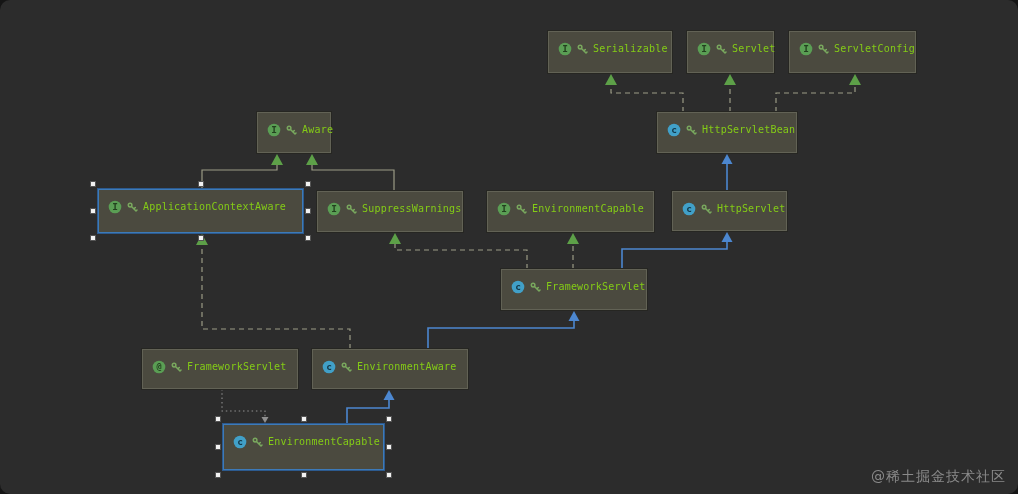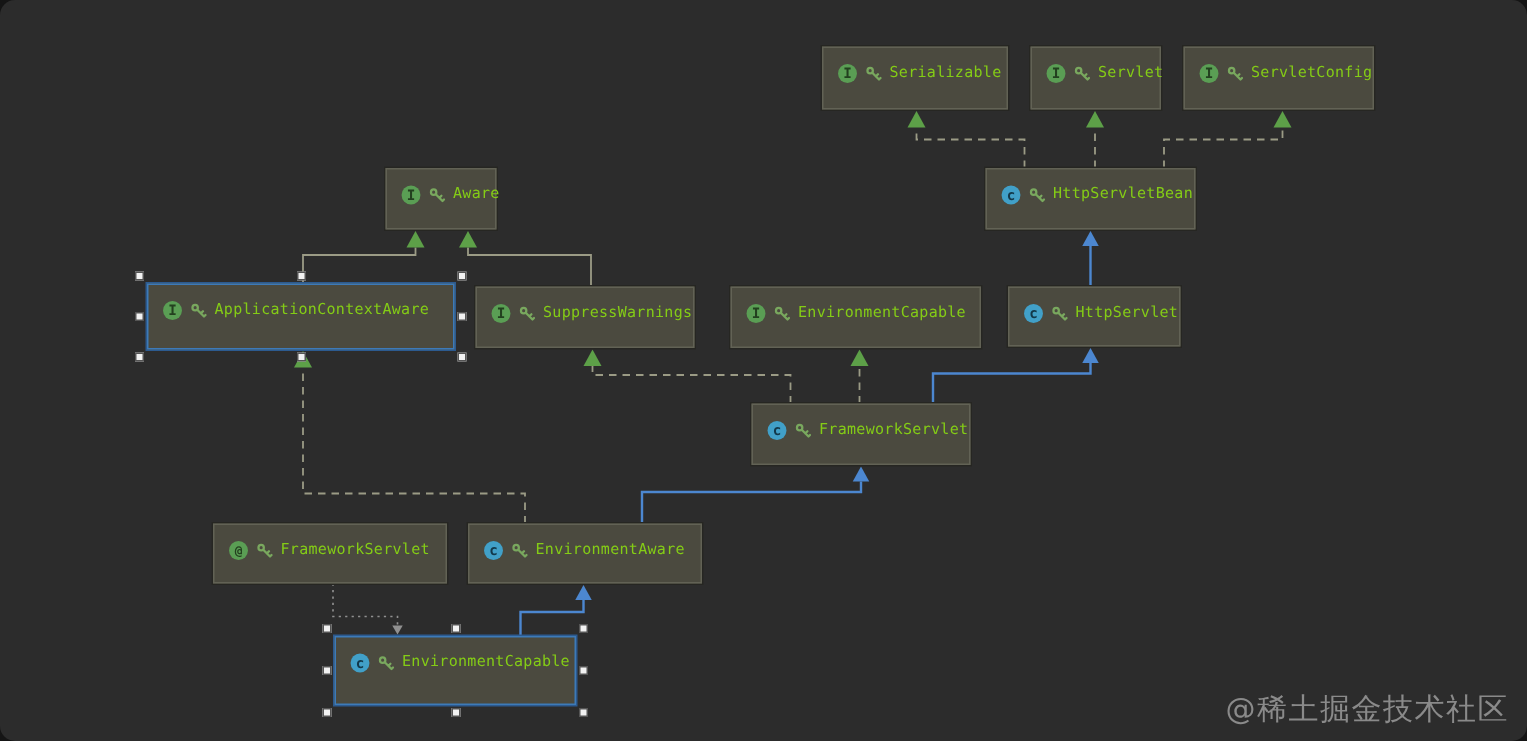--- a/index.html
+++ b/index.html
@@ -9,21 +9,21 @@
   .node{position:absolute;box-sizing:border-box;background:#4b4a3f;border:1px solid #626255;
         box-shadow:0 0 0 1px #262622;display:flex;align-items:flex-start;gap:5px;
         padding:9px 6px 0 9px;cursor:default;}
   .node.selected{border:1px solid #3d7ab8;box-shadow:0 0 0 1px #2c5a8f;}
   .node .icon{flex:0 0 auto;display:inline-flex;margin-top:1px;}
   .node .key{flex:0 0 auto;display:inline-flex;margin-top:3px;}
   .node .label{color:#84cc16;font-size:10px;white-space:nowrap;line-height:16px;
                letter-spacing:0.2px;}
   .handle{position:absolute;width:6px;height:6px;background:#f2f2f2;border:1px solid #555;
           box-sizing:border-box;z-index:5;}
-  #watermark{position:absolute;right:12px;bottom:8px;color:#8a8a8a;font-size:20px;
+  #watermark{position:absolute;right:12px;bottom:8px;color:#8a8a8a;font-size:14px;
              font-family:"DejaVu Sans","Liberation Sans",sans-serif;letter-spacing:1px;}
 </style>
 </head>
 <body>
 
 <div id="stage">
   <svg id="edges" viewBox="0 0 1018 494">
       <polyline points="683,112 683,93 611,93 611,85" fill="none" stroke="#9b9b85" stroke-width="1.2" stroke-dasharray="5,4"></polyline>
       <path d="M611,74 L617,85 L605,85 Z" fill="#5da048"></path>
       <polyline points="730,112 730,85" fill="none" stroke="#9b9b85" stroke-width="1.2" stroke-dasharray="5,4"></polyline>

